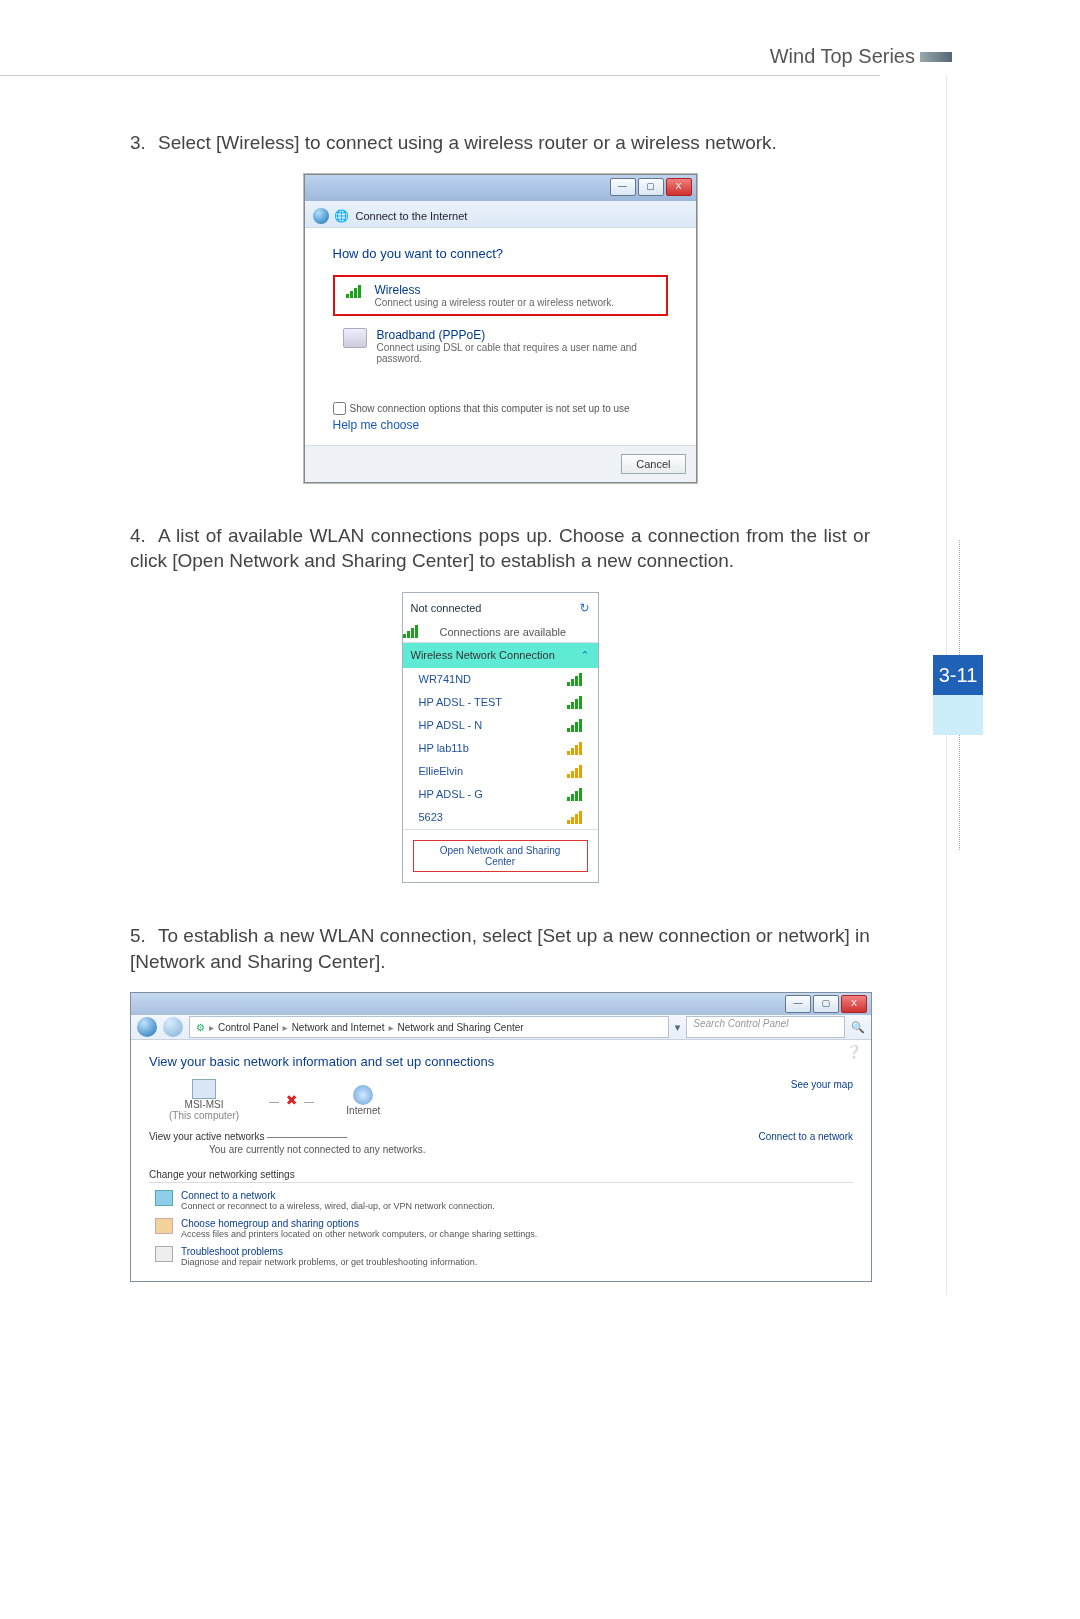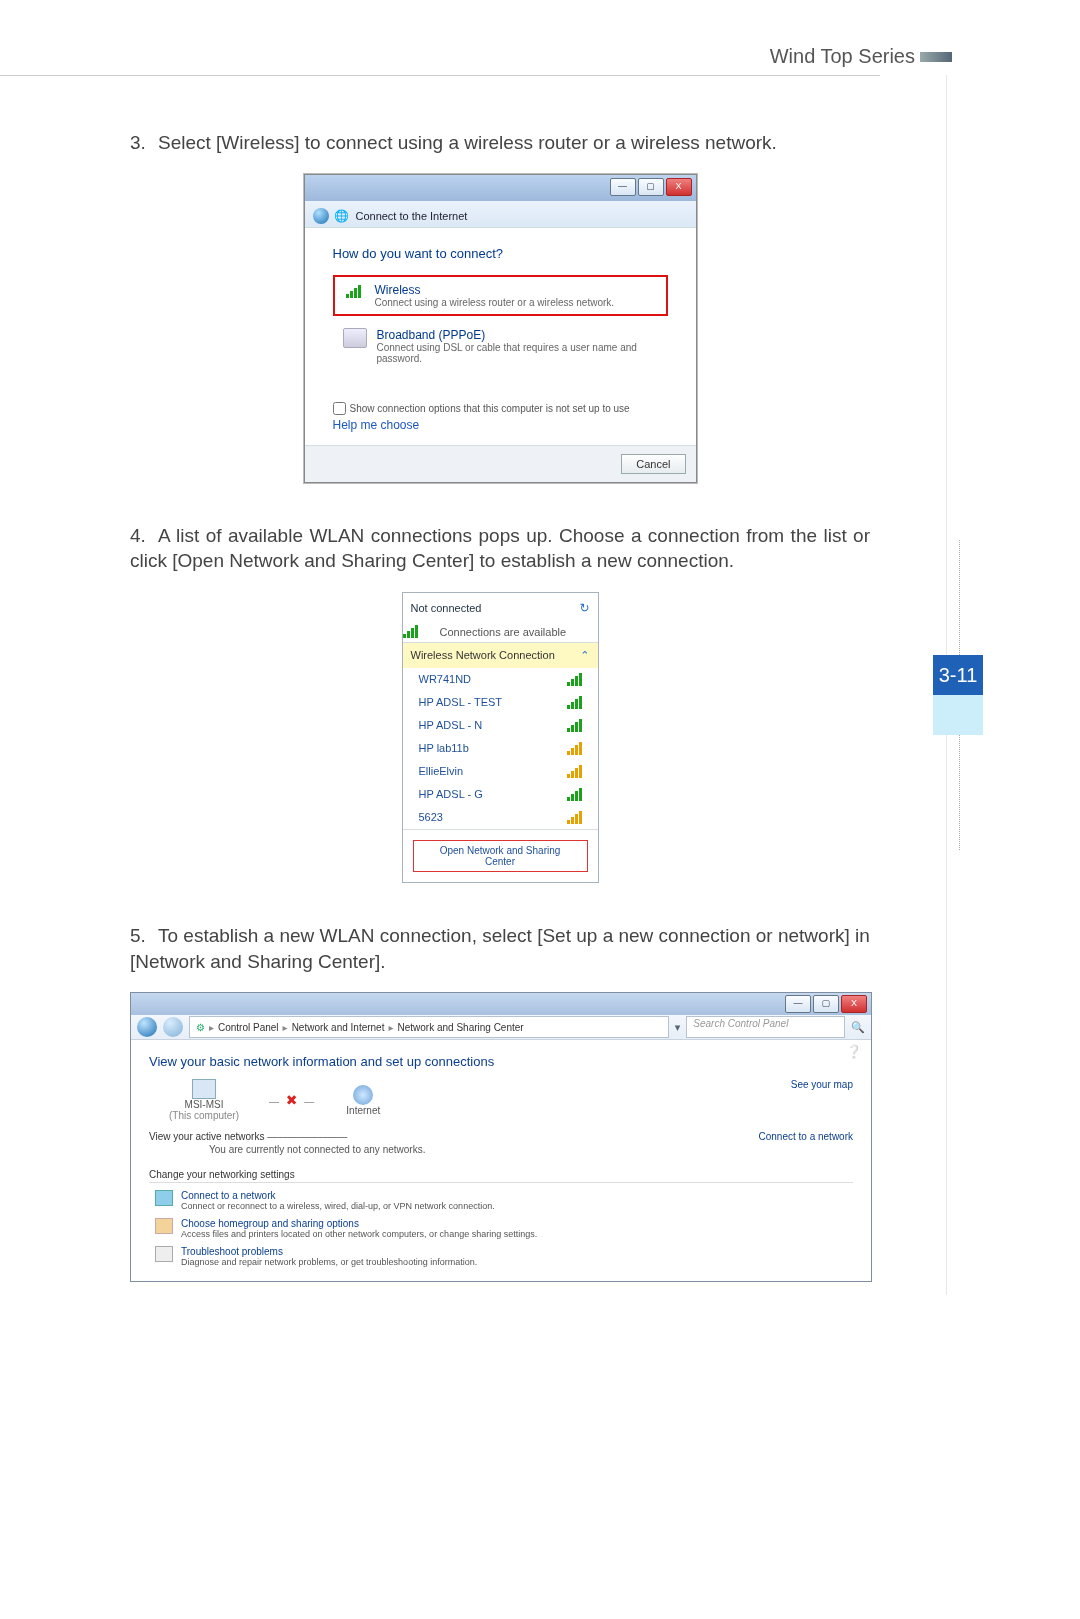--- a/index.html
+++ b/index.html
@@ -40,21 +40,21 @@
   .help{color:#1a57c4;font-size:12px;margin-top:3px;display:inline-block}
   .win7-footer{background:#eef2f6;border-top:1px solid #d5dde5;padding:8px 10px;text-align:right}
   .btn7{display:inline-block;border:1px solid #9aa;background:linear-gradient(#fefefe,#e7ecef);font-size:11px;padding:3px 14px;border-radius:0;color:#333}
 
   
   .flyout{display:inline-block;width:195px;border:1px solid #a8b2bd;background:#fff;font-family:"Segoe UI",Tahoma,sans-serif;text-align:left;font-size:11px;color:#234}
   .fly-top{padding:8px 8px 6px 8px;display:flex;justify-content:space-between;align-items:center}
   .fly-top .ref{color:#2a6fc8;font-size:12px}
   .fly-row{padding:4px 0;display:flex;align-items:flex-end;gap:22px;color:#555}
   .fly-sep{border-top:1px solid #d7dde3}
-  .fly-head{padding:6px 8px;color:#333;display:flex;justify-content:space-between;align-items:center;background:#fef9c3}
+  .fly-head{padding:6px 8px;color:#333;display:flex;justify-content:space-between;align-items:center;background:#5eead4}
   .net{padding:5px 16px;display:flex;justify-content:space-between;align-items:center;color:#1d4f9a}
   .sig{display:flex;align-items:flex-end;gap:1px}
   .sig span{width:3px;background:#1aa31a}
   .sig.gold span{background:#e6a200}
   .fly-bottom{padding:10px;text-align:center;border-top:1px solid #d7dde3}
   .fly-link{display:inline-block;border:1px solid #d33;color:#1d4f9a;font-size:10px;padding:4px 10px}
 
   
   .nsc{display:inline-block;width:740px;border:1px solid #7f8ea0;font-family:"Segoe UI",Tahoma,sans-serif;text-align:left;font-size:11px;background:#fff}
   .nsc-title{height:22px;background:linear-gradient(#c5d8ef,#a8c1e0);position:relative}

